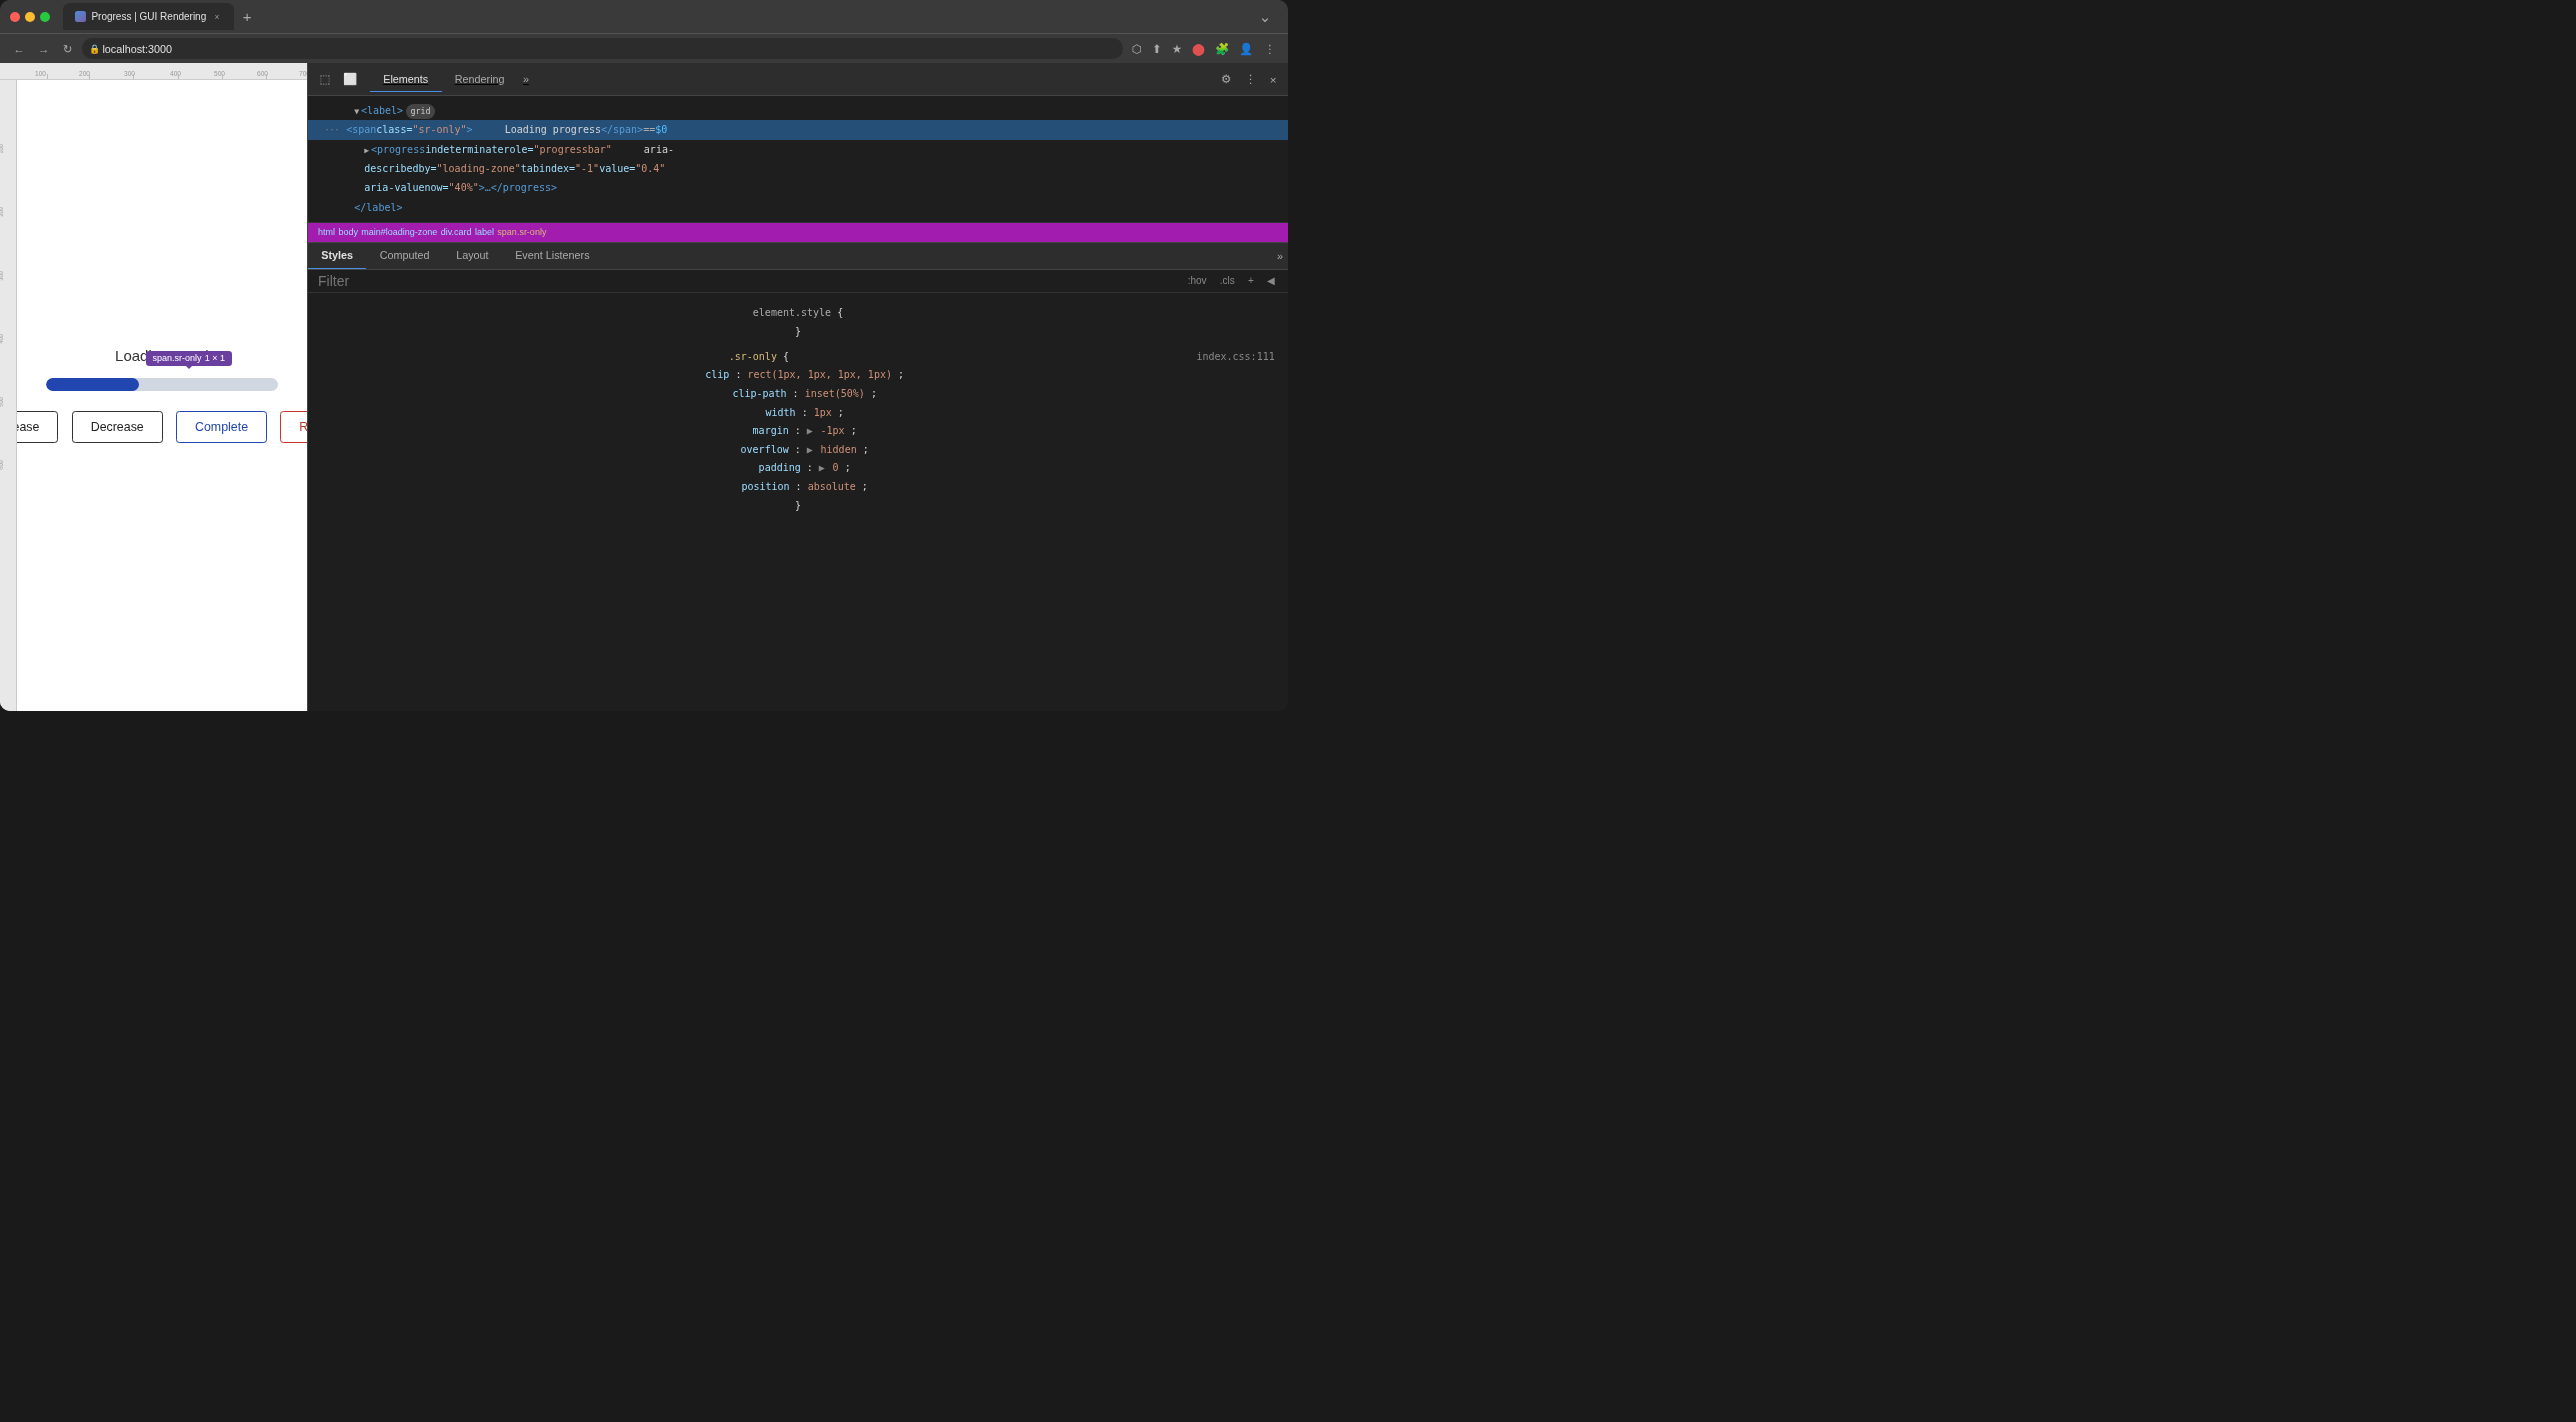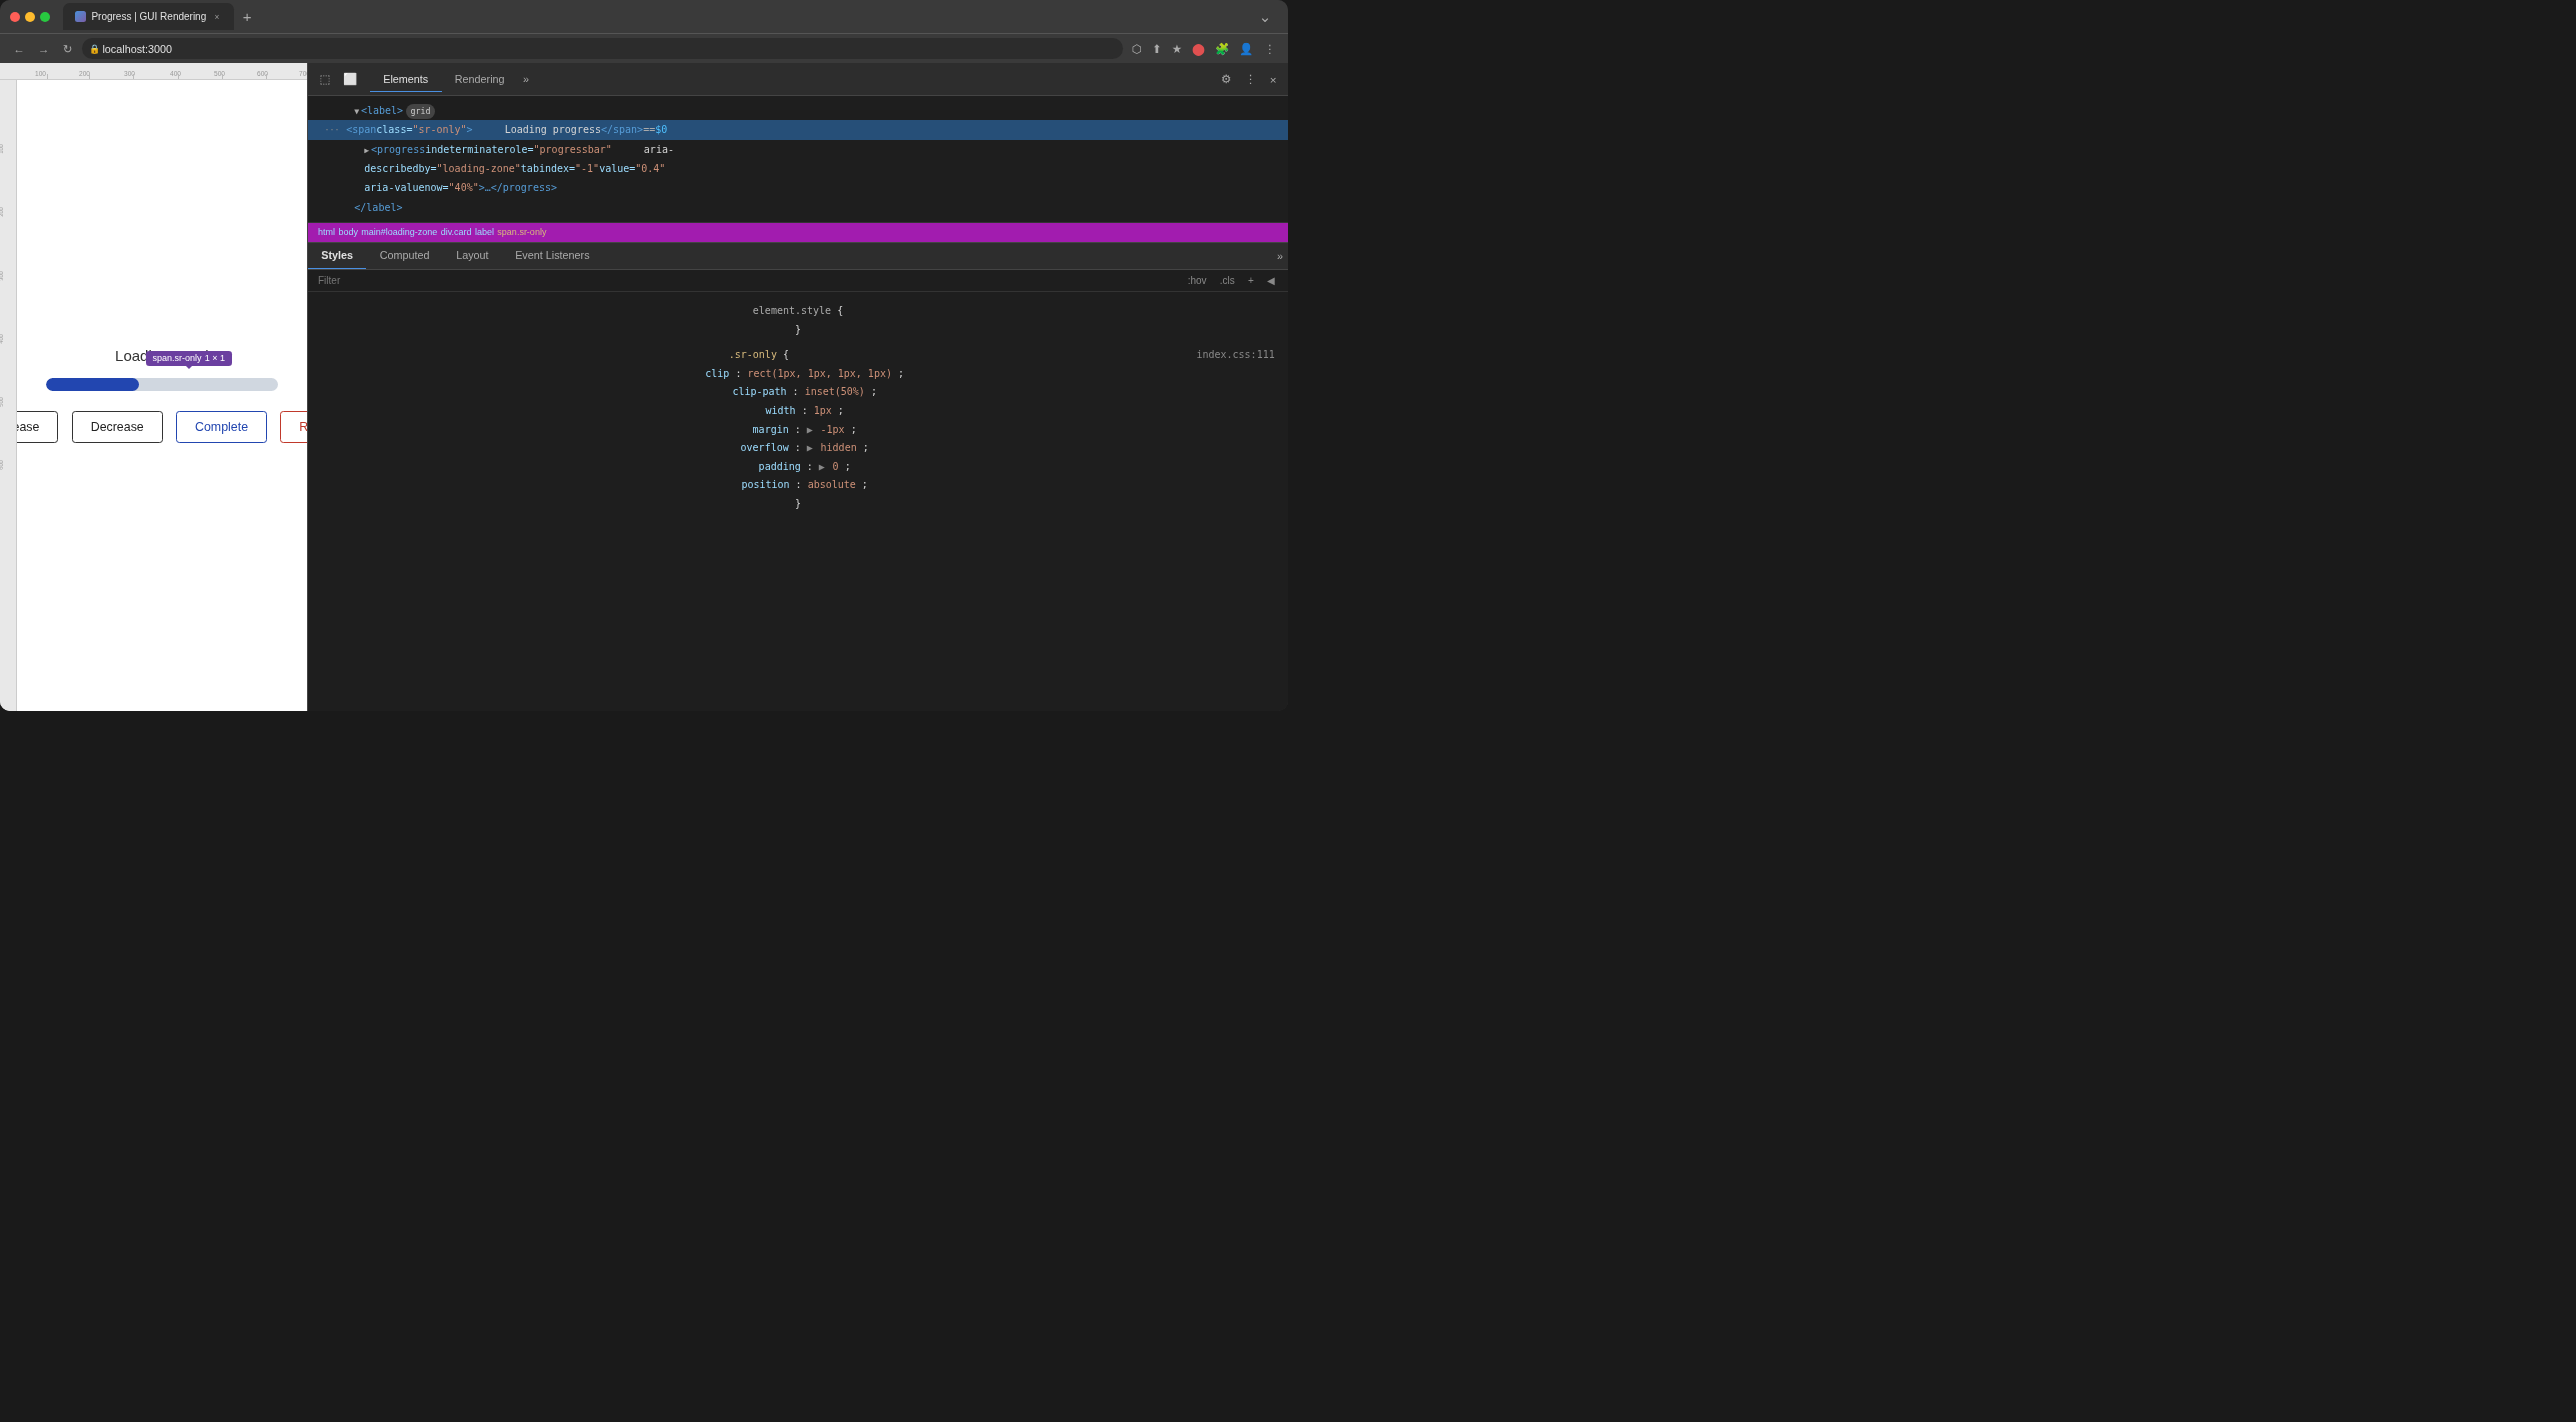--- a/index.html
+++ b/index.html
@@ -315,20 +315,21 @@
       color: #aaa;
       cursor: pointer;
       padding: 3.3px 5px;
       border-radius: 3.3px;
       font-size: 11.6px;
     }
 
     .devtools-tabs {
       display: flex;
       flex: 1;
+      text-decoration: underline;
     }
 
     .devtools-tab {
       padding: 6.6px 13.3px;
       font-size: 10.8px;
       color: #aaa;
       cursor: pointer;
       border-bottom: 1.7px solid transparent;
     }
 
@@ -460,21 +461,21 @@
       padding: 3.3px 10px;
       border-bottom: 0.8px solid #333;
       flex-shrink: 0;
     }
 
     .filter-input {
       flex: 1;
       background: none;
       border: none;
       color: #d4d4d4;
-      font-size: 10px;
+      font-size: 14px;
       outline: none;
     }
 
     .filter-actions {
       display: flex;
       gap: 6.6px;
       color: #888;
       font-size: 10px;
     }
 

